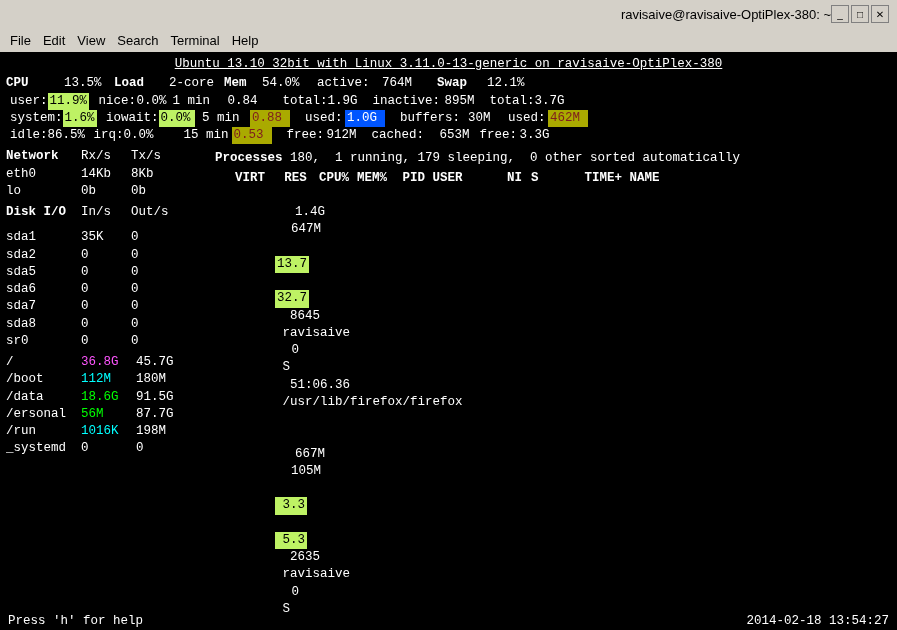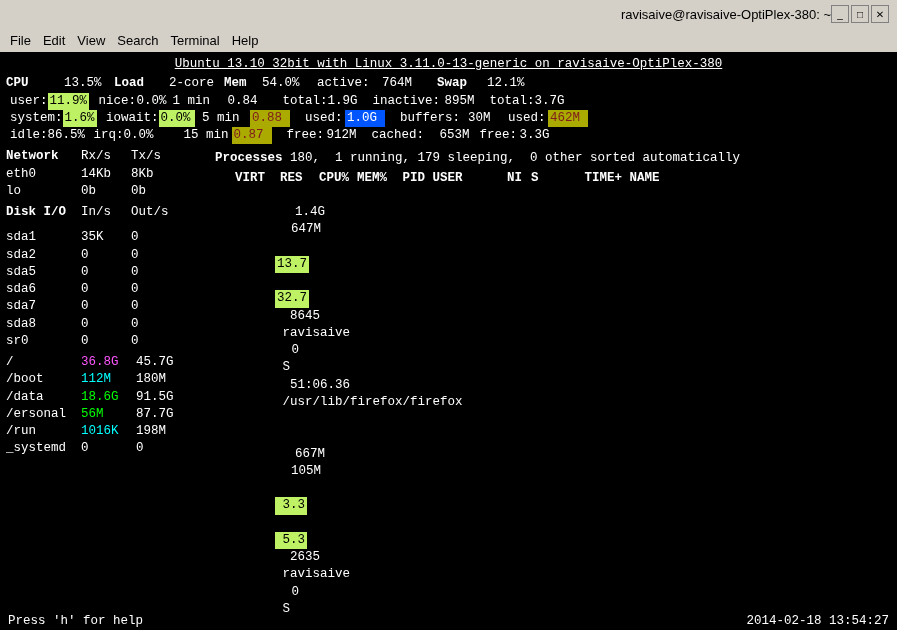--- a/index.html
+++ b/index.html
@@ -154,21 +154,21 @@
     <span style="min-width:40px;">used:</span>
     <span class="yellow-bg" style="min-width:40px;">462M</span>
   </div>
 
   <div class="row">
     <span style="min-width:40px;padding-left:4px;">idle:</span>
     <span style="min-width:44px;">86.5%</span>
     <span style="min-width:28px;padding-left:2px;">irq:</span>
     <span style="min-width:60px;">0.0%</span>
     <span style="min-width:48px;">15 min</span>
-    <span class="yellow-bg" style="min-width:40px;">0.87</span>
+    <span class="yellow-bg" style="min-width:40px;">0.53</span>
     <span>&nbsp;&nbsp;</span>
     <span style="min-width:40px;">free:</span>
     <span style="min-width:45px;">912M</span>
     <span style="min-width:68px;">cached:</span>
     <span style="min-width:40px;">653M</span>
     <span style="min-width:40px;">free:</span>
     <span>3.3G</span>
   </div>
 
   <div style="height:4px;"></div>
@@ -265,21 +265,21 @@
       </div>
     </div>
 
     <div style="flex:1;padding-left:4px;">
       <div class="row processes-line">
         <span style="font-weight:bold;">Processes</span>
         <span> 180,  1 running, 179 sleeping,  0 other sorted automatically</span>
       </div>
       <div class="row" style="color:#ffffff;font-weight:bold;">
         <span style="min-width:50px;text-align:right;"> VIRT</span>
-        <span style="min-width:46px;text-align:left;">  RES</span>
+        <span style="min-width:46px;text-align:center;">  RES</span>
         <span style="min-width:38px;text-align:right;"> CPU%</span>
         <span style="min-width:38px;text-align:right;"> MEM%</span>
         <span style="min-width:38px;text-align:right;">  PID</span>
         <span style="min-width:82px;"> USER</span>
         <span style="min-width:24px;">NI</span>
         <span style="min-width:16px;">S</span>
         <span style="min-width:75px;text-align:right;">  TIME+</span>
         <span> NAME</span>
       </div>
 

